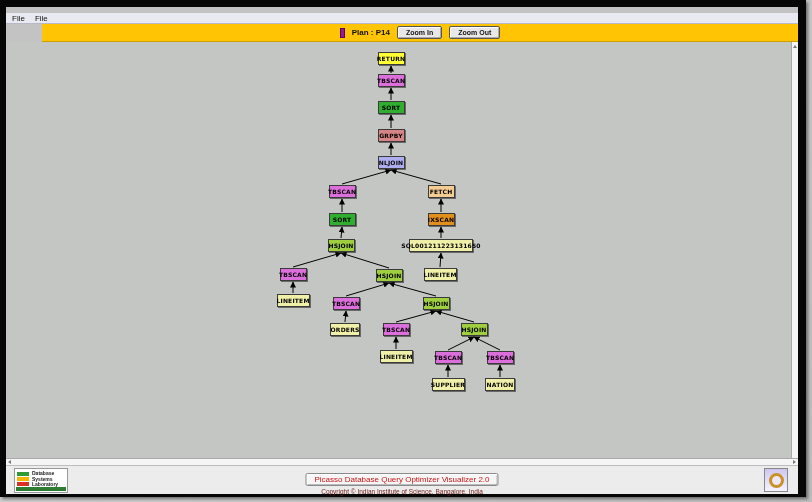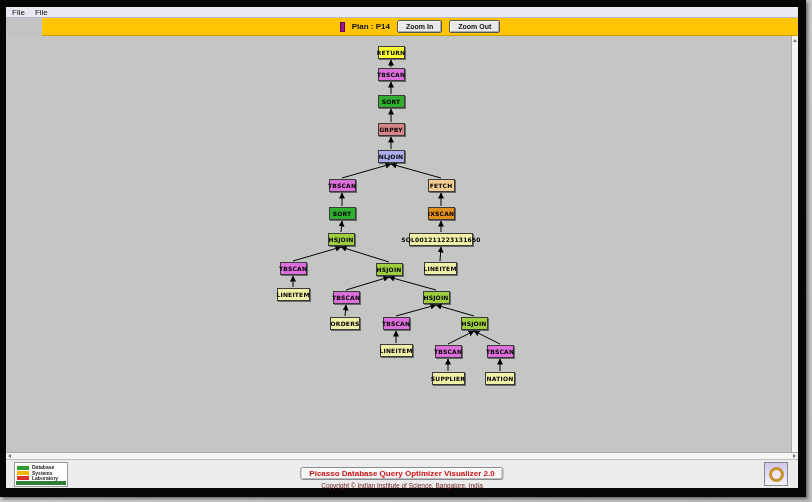--- a/index.html
+++ b/index.html
@@ -7,21 +7,21 @@
               font-family:"Liberation Sans", sans-serif; }
   .stage { position:relative; width:812px; height:502px;
            background:linear-gradient(135deg,#d8d8d8,#bdbdbd); }
   .window { position:absolute; left:0; top:0; width:806px; height:497px;
             border-style:solid; border-color:#060606;
             border-width:7px 8px 9px 6px; background:#c3c3c3;
             box-shadow:2px 2px 3px rgba(0,0,0,0.45); }
   
   .menubar { height:11px; background:#e9e9f1; border-bottom:1px solid #b8b8c8;
              display:flex; align-items:center; gap:10px; padding-left:6px;
-             font-size:8px; color:#111; }
+             font-size:8px; color:#111;margin-top:6px; }
   .menu-item { cursor:default; }
   
   .toolbar { height:18px; display:flex; align-items:center; justify-content:center;
              gap:7px; border-bottom:1px solid #caa000;margin-left:36px; }
   .swatch { width:5px; height:10px; display:inline-block; border:1px solid #60045c; }
   .plan-label { font-size:8px; font-weight:bold; color:#111; }
   .tb-btn { font-family:"Liberation Sans", sans-serif; font-size:7px; font-weight:bold;
             color:#111; background:#e8e8e8; border:1px solid #555; border-radius:2px;
             padding:1px 8px; height:13px; line-height:9px;
             box-shadow:inset 1px 1px 0 #fff, inset -1px -1px 0 #aaa; cursor:pointer; }
@@ -51,21 +51,21 @@
   .dsl-s1 { top:3px;  background:#2e9b34; }
   .dsl-s2 { top:8px;  background:#f4b400; }
   .dsl-s3 { top:13px; background:#d93025; }
   .dsl-text { position:absolute; left:17px; top:2px; font-size:5px; line-height:5.6px;
               font-weight:bold; color:#222; }
   .dsl-band { position:absolute; left:1px; right:1px; bottom:1px; height:4px;
               background:#2e7d32; }
   .footer-center { position:absolute; left:50%; transform:translateX(-50%);
                    text-align:center; top:2px; }
   .title-btn { display:inline-block; background:#f6f6f6; border:1px solid #8a8a8a;
-               border-radius:2px; padding:1px 8px; color:#cc1414; font-weight:bold;
+               border-radius:2px; padding:1px 8px; color:#cc1414; font-weight:normal;
                font-size:8px; box-shadow:inset 1px 1px 0 #fff, inset -1px -1px 0 #bbb; }
   .copyright { font-size:6.5px; color:#6e1b1b; margin-top:2px; }
   .iisc-logo { position:absolute; right:10px; top:2px; width:24px; height:24px;
                border:1px solid #888; background:linear-gradient(#cfc6ee,#f6f3ff);
                display:flex; align-items:center; justify-content:center; }
   .iisc-ring { width:15px; height:15px; border-radius:50%; border:3px solid #c8922a;
                background:#efe7f8; }
 </style>
 </head>
 <body>

